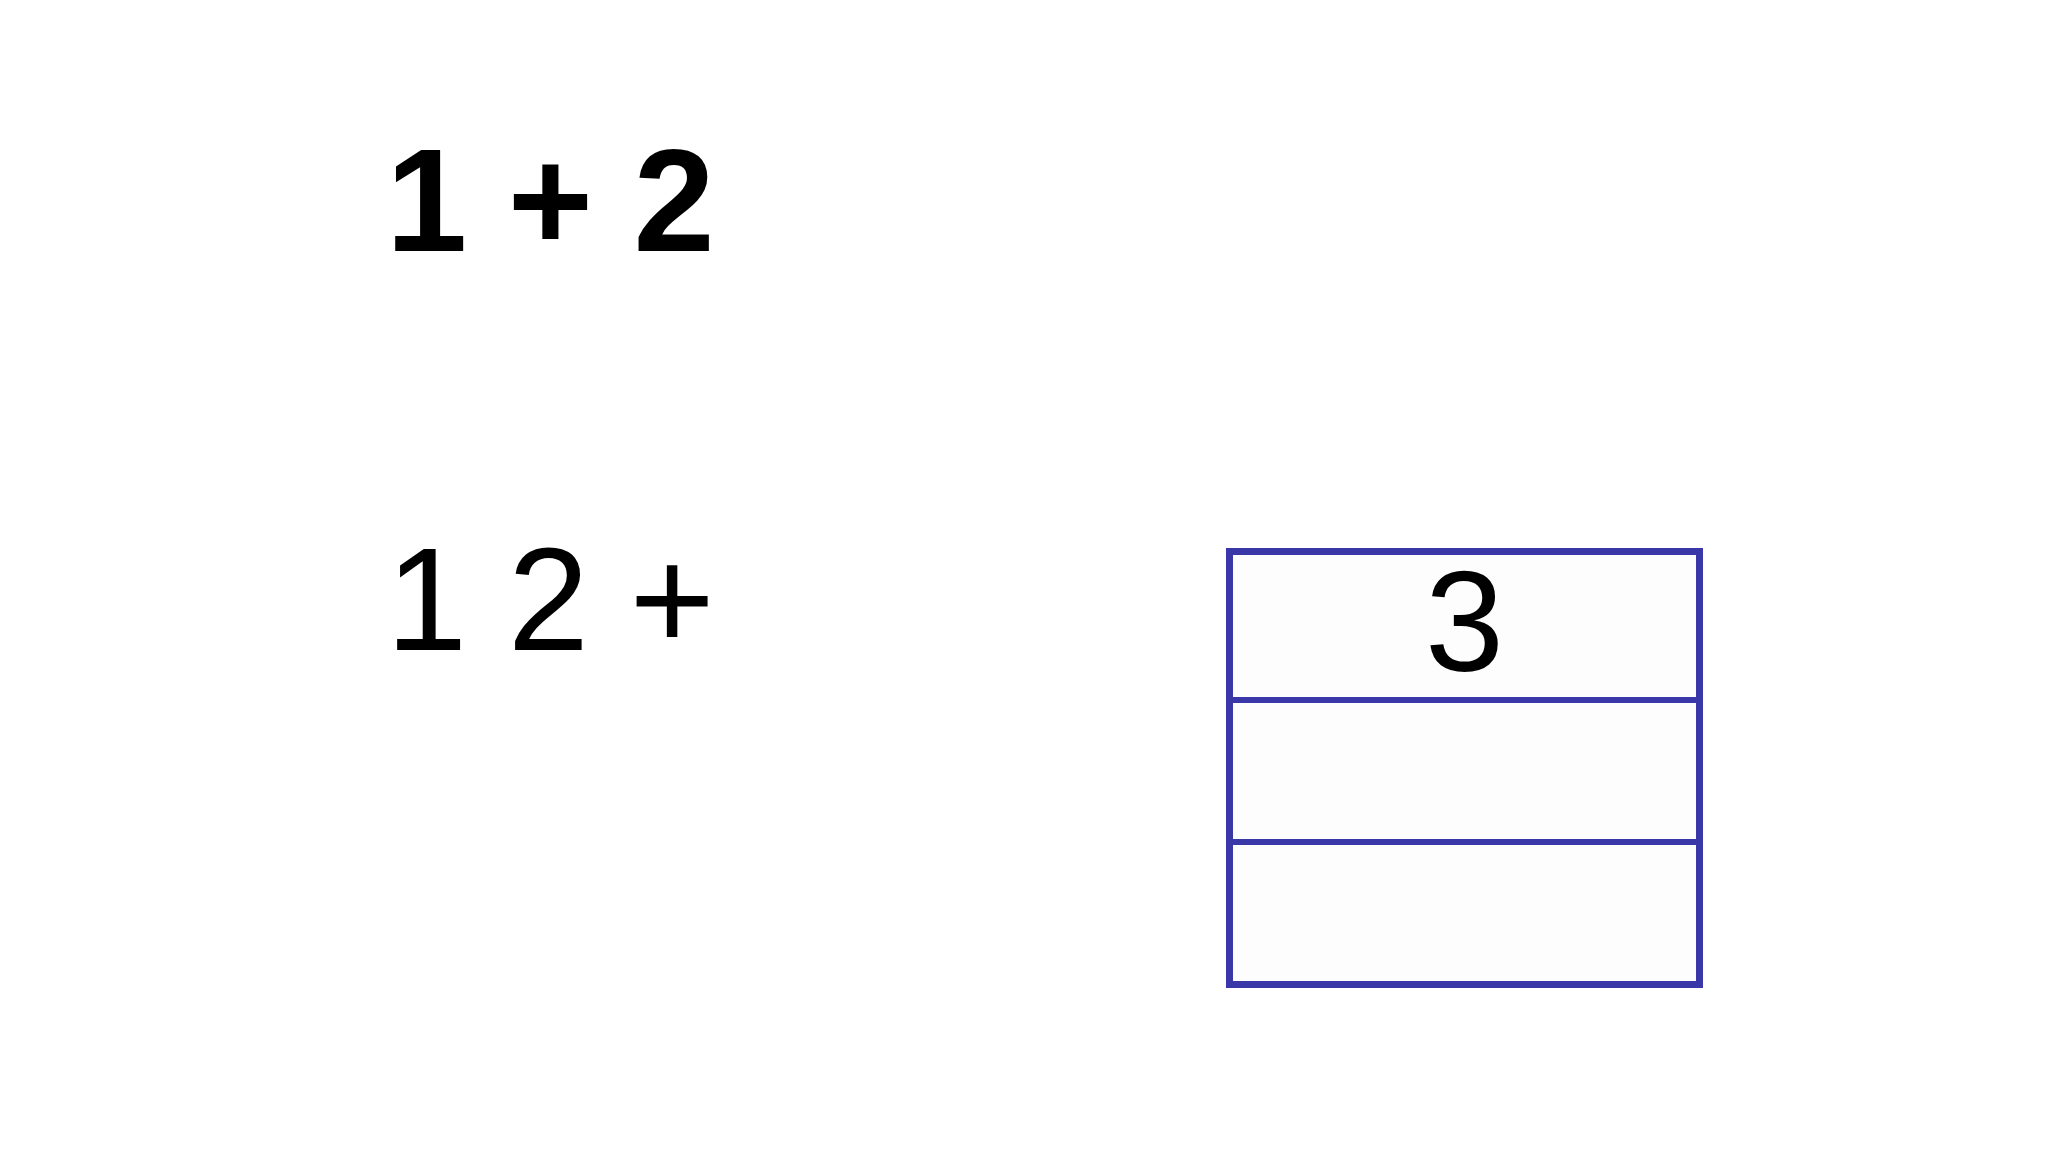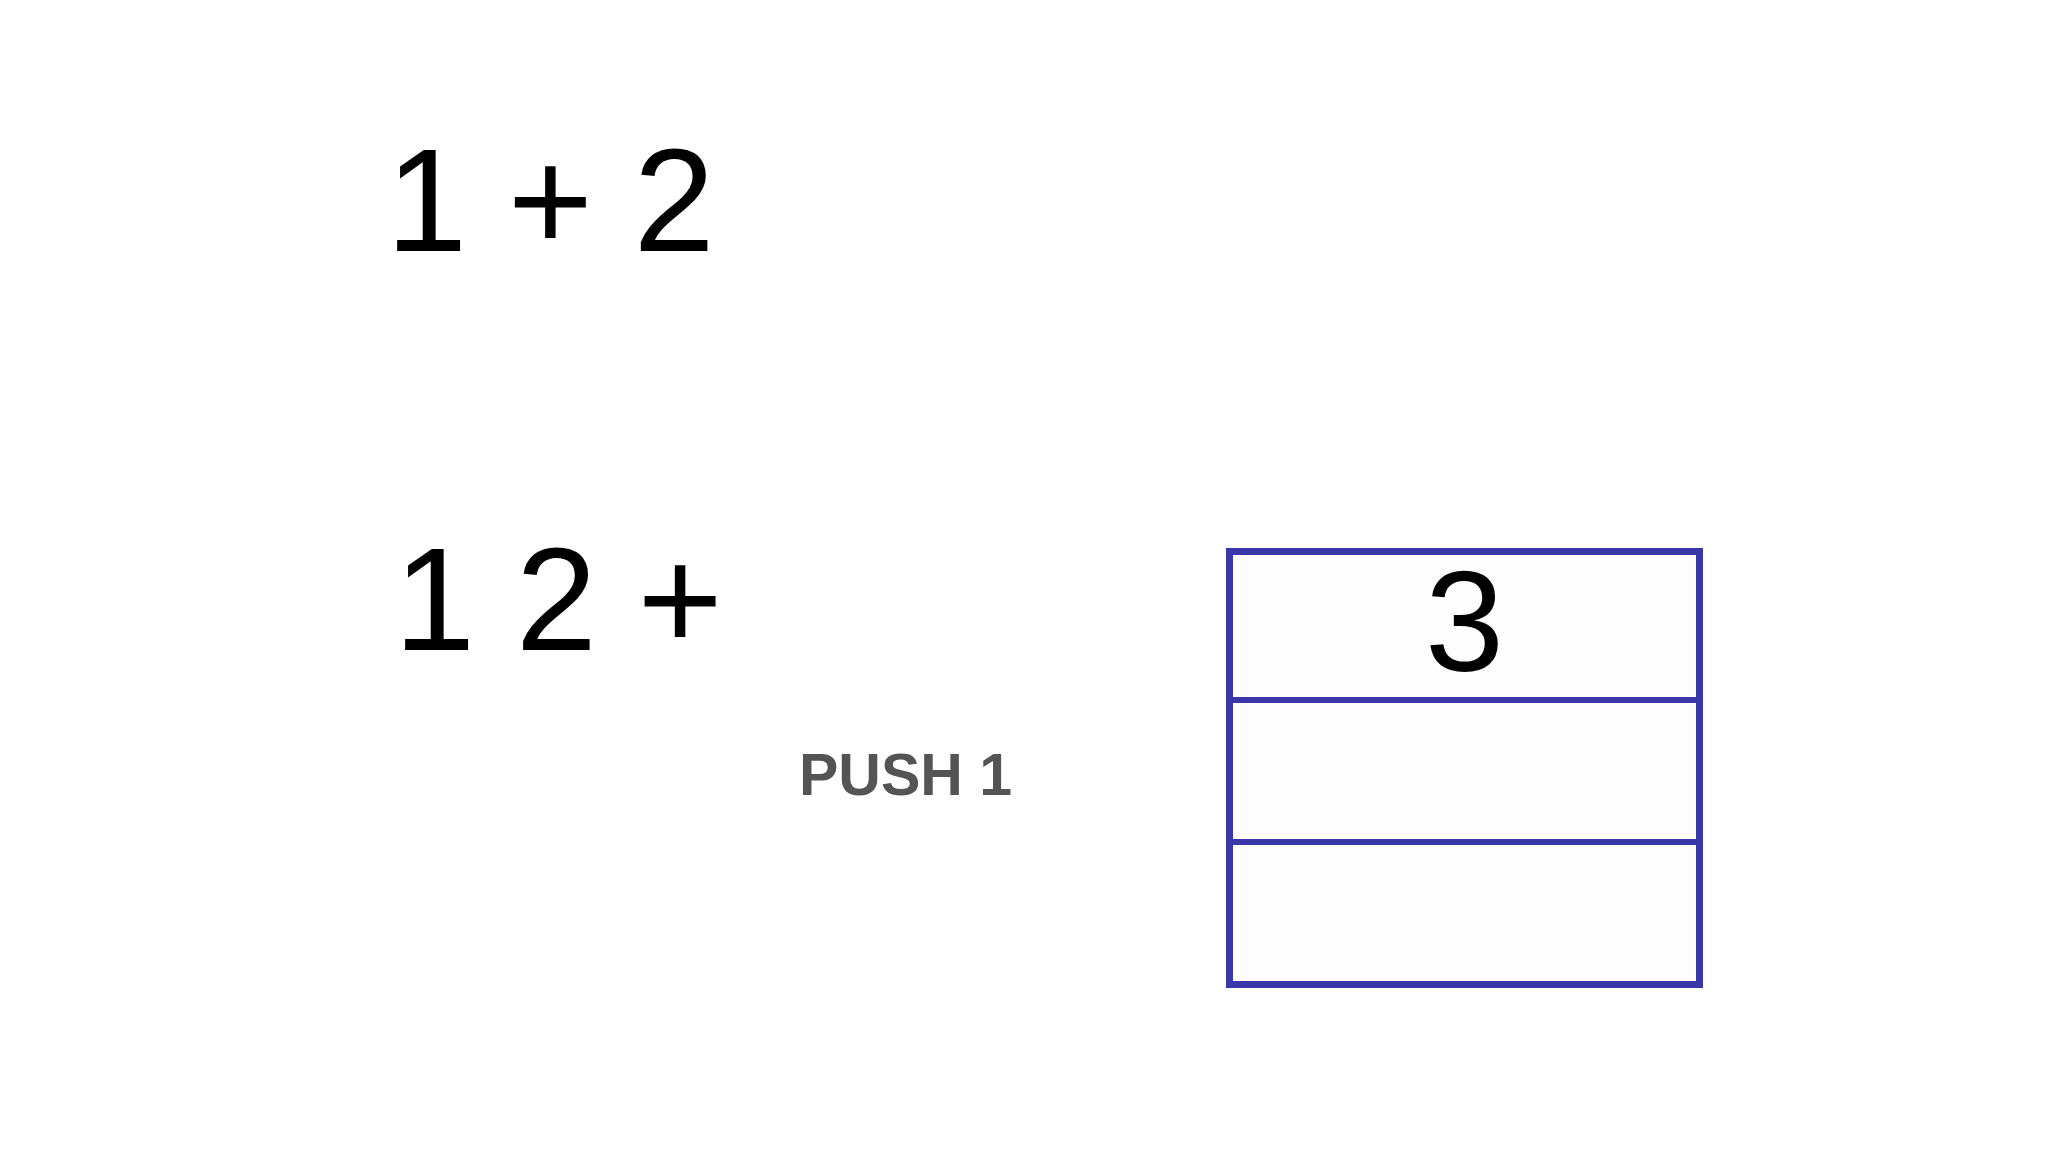--- a/index.html
+++ b/index.html
@@ -21,40 +21,39 @@
     background: #ffffff;
   }
 
   
   .expr-infix {
     position: absolute;
     left: 386px;
     top: 128px;
     font-family: "Liberation Sans", sans-serif;
     font-size: 146px;
-    font-weight: 400;
+    font-weight: 700;
     line-height: 1;
     color: #000000;
     letter-spacing: 0px;
     white-space: pre;
   }
 
   
   .expr-postfix {
     position: absolute;
     left: 386px;
     top: 527px;
     font-family: "Liberation Sans", sans-serif;
     font-size: 146px;
     font-weight: 400;
     line-height: 1;
     color: #000000;
     letter-spacing: 0px;
     white-space: pre;
-    margin-left: 8px;
   }
 
   
   .instructions {
     position: absolute;
     left: 799px;
     top: 563px;
     font-family: "Liberation Sans", sans-serif;
     font-size: 59px;
     font-weight: bold;
@@ -105,21 +104,20 @@
 </head>
 <body>
 
 <div id="canvas">
 
   <div class="expr-infix">1 + 2</div>
 
   <div class="expr-postfix">1 2 +</div>
 
   <div class="instructions">
-    <span class="op-line">PUSH 1</span>
     
   </div>
 
   <div class="stack-box">
     <div class="stack-cell">
       <span class="stack-cell-value">3</span>
     </div>
     <div class="stack-cell">
       <span class="stack-cell-value"></span>
     </div>

